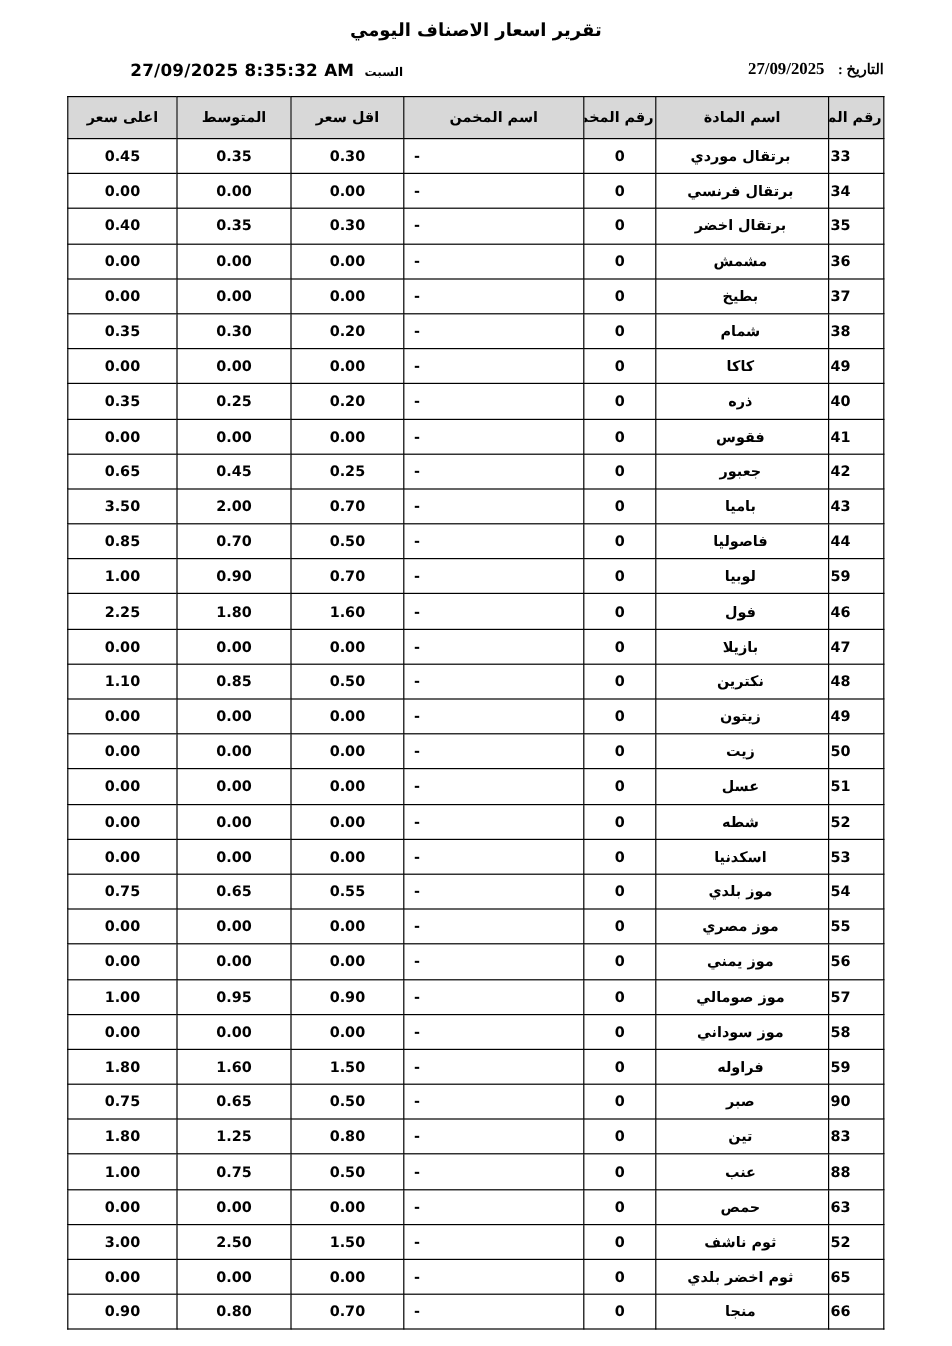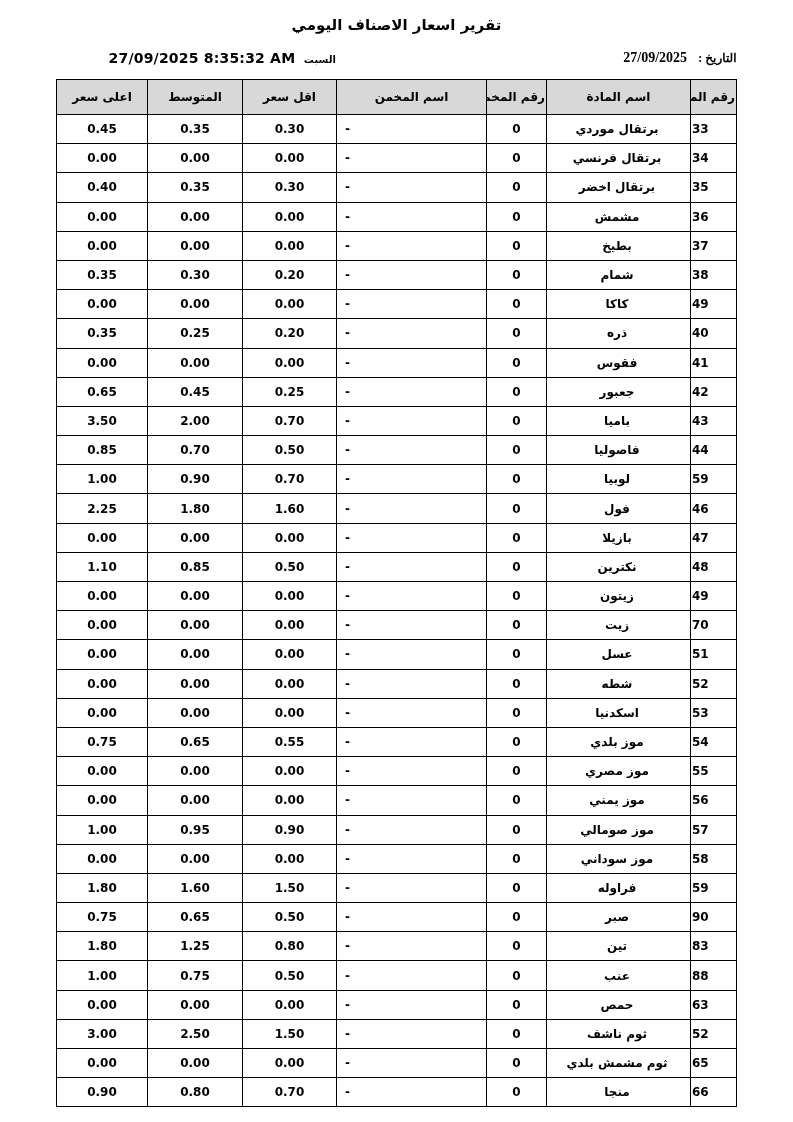--- a/index.html
+++ b/index.html
@@ -295,21 +295,21 @@
           <td class="c-no">49</td>
           <td class="c-name">زيتون</td>
           <td class="c-estno">0</td>
           <td class="c-estname">-</td>
           <td class="c-price">0.00</td>
           <td class="c-price">0.00</td>
           <td class="c-price">0.00</td>
         </tr>
 
         <tr>
-          <td class="c-no">70</td>
+          <td class="c-no">50</td>
           <td class="c-name">زيت</td>
           <td class="c-estno">0</td>
           <td class="c-estname">-</td>
           <td class="c-price">0.00</td>
           <td class="c-price">0.00</td>
           <td class="c-price">0.00</td>
         </tr>
 
         <tr>
           <td class="c-no">51</td>
@@ -446,21 +446,21 @@
           <td class="c-name">ثوم ناشف</td>
           <td class="c-estno">0</td>
           <td class="c-estname">-</td>
           <td class="c-price">1.50</td>
           <td class="c-price">2.50</td>
           <td class="c-price">3.00</td>
         </tr>
 
         <tr>
           <td class="c-no">65</td>
-          <td class="c-name">ثوم مشمش بلدي</td>
+          <td class="c-name">ثوم اخضر بلدي</td>
           <td class="c-estno">0</td>
           <td class="c-estname">-</td>
           <td class="c-price">0.00</td>
           <td class="c-price">0.00</td>
           <td class="c-price">0.00</td>
         </tr>
 
         <tr>
           <td class="c-no">66</td>
           <td class="c-name">منجا</td>

